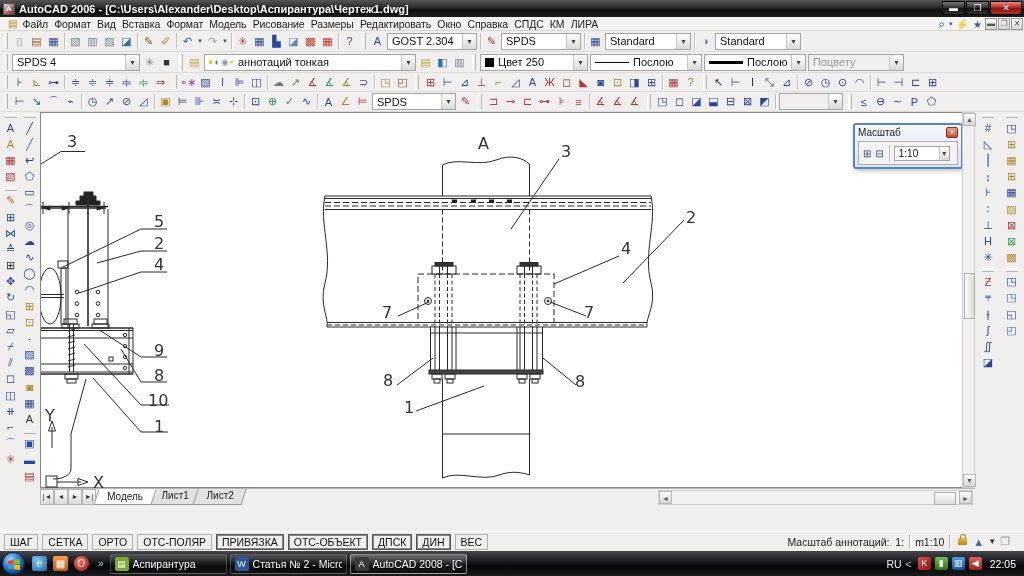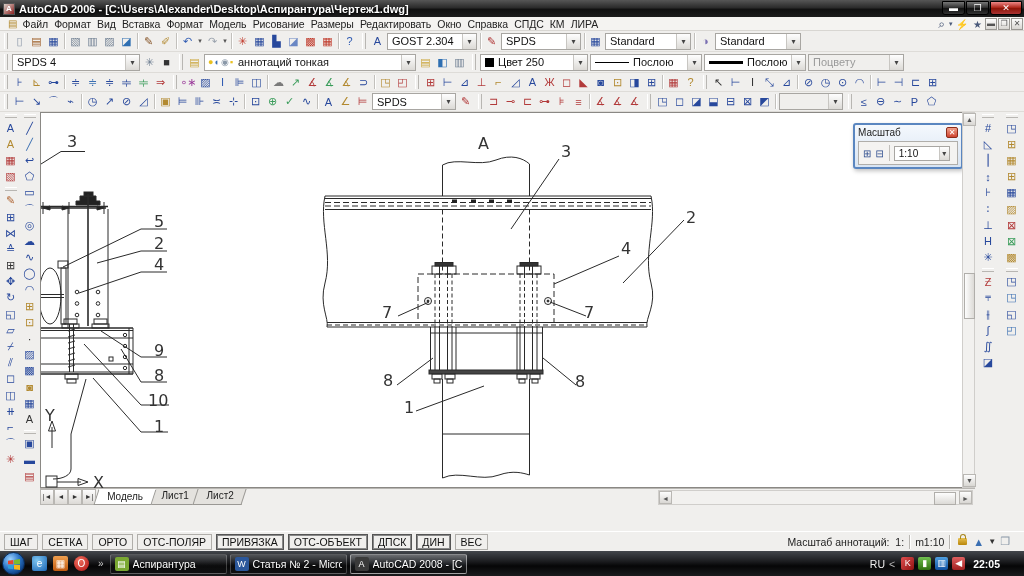--- a/index.html
+++ b/index.html
@@ -97,21 +97,21 @@
 #orb { width:23px; height:23px; border-radius:50%; margin:0 4px 0 2px; background:radial-gradient(circle at 35% 30%,#9fd4ff,#2c76c8 45%,#0b3a7a 80%); border:1px solid #0a2c5a; position:relative; flex:none; }
 #orb .flag { position:absolute; left:5px; top:6px; width:12px; height:11px; }
 .qico { width:15px; height:15px; margin:0 3px; border-radius:2px; font-size:10px; line-height:15px; text-align:center; color:#fff; flex:none; }
 #chev { color:#ccc; font-size:10px; margin:0 6px; }
 .task { width:117px; height:20px; margin-right:3px; border-radius:2px; border:1px solid rgba(255,255,255,.22); background:linear-gradient(rgba(255,255,255,.14),rgba(255,255,255,.03) 50%,rgba(0,0,0,.25)); display:flex; align-items:center; padding:0 4px; flex:none; }
 .task.active { background:linear-gradient(rgba(255,255,255,.28),rgba(120,130,140,.18) 50%,rgba(0,0,0,.25)); border-color:rgba(255,255,255,.45); }
 .task .tico { width:14px; height:14px; flex:none; margin-right:4px; font-size:9px; text-align:center; line-height:14px; color:#fff; border-radius:2px; }
 .task .tlabel { color:#fff; font-size:10.5px; white-space:nowrap; overflow:hidden; text-shadow:0 1px 1px #000; }
 #tray { margin-left:auto; display:flex; align-items:center; color:#eee; font-size:10.5px; }
 #tray .trico { width:13px; height:13px; margin:0 2px; font-size:9px; line-height:13px; text-align:center; color:#fff; border-radius:2px; }
-#clock { margin:0 24px 0 6px; color:#fff;font-weight:bold; }
+#clock { margin:0 8px 0 6px; color:#fff; }
 
 
 #draw { position:absolute; left:0; top:0; }
 text.call { font-size:16px; fill:#333; font-family:"DejaVu Sans",sans-serif; }
 </style>
 </head>
 <body>
 
 <div id="app">
   <div id="titlebar">

